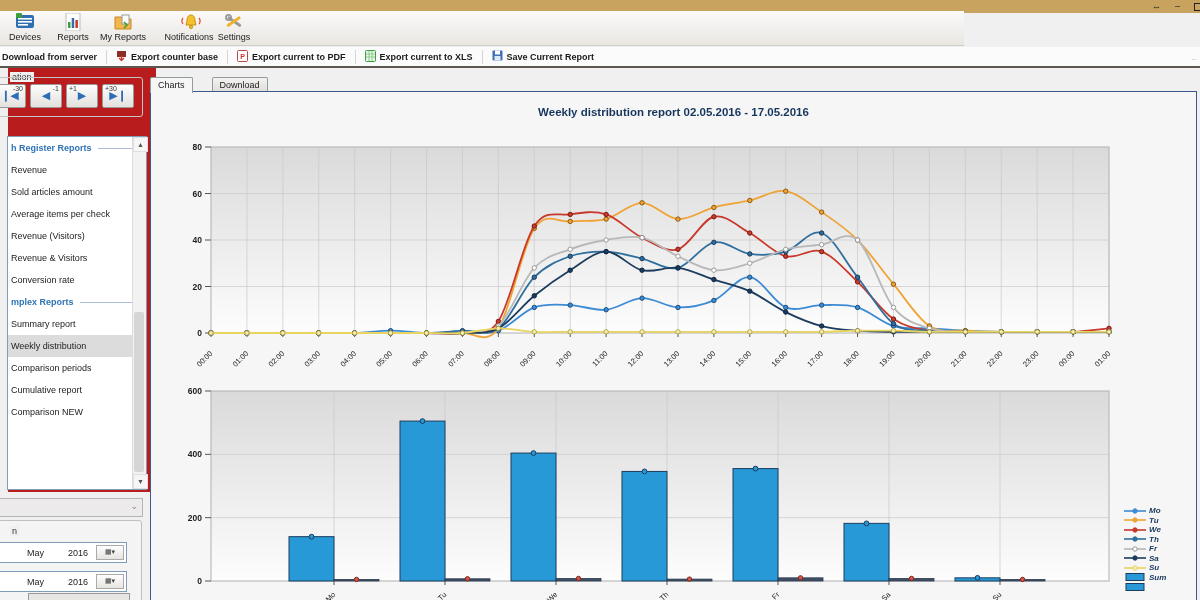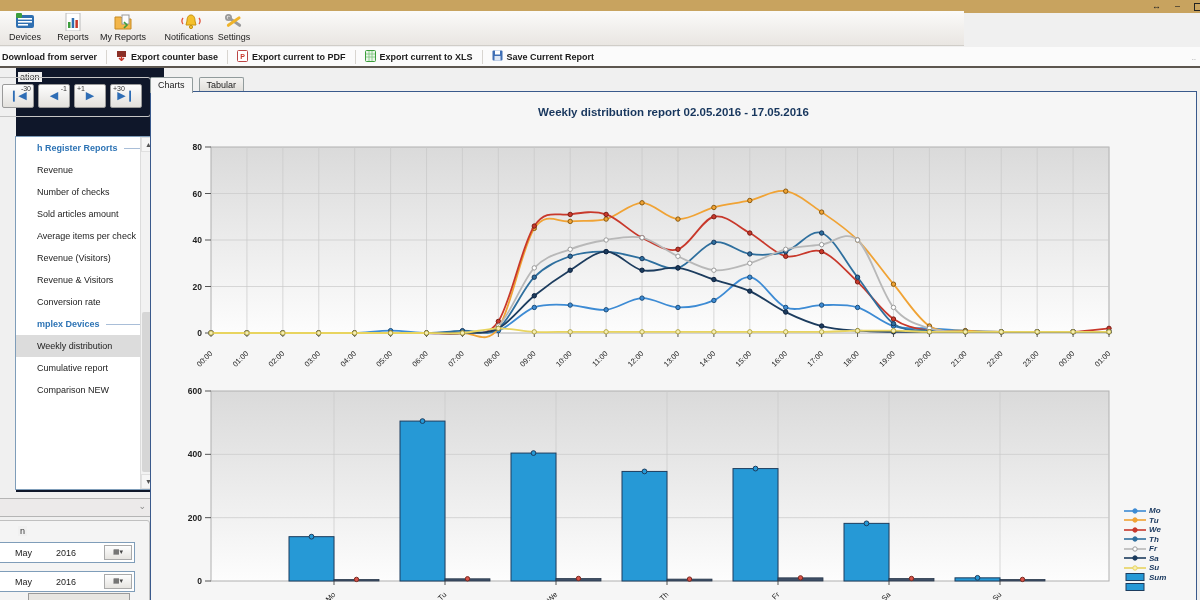--- a/index.html
+++ b/index.html
@@ -20,49 +20,49 @@
   .tb1item .ticon{display:block;margin:0 auto 1px auto;width:20px;height:18px;position:relative;}
   
   #toolbar2{left:0;top:47px;width:1200px;height:19px;background:#fbfbfb;display:flex;align-items:center;}
   .tb2item{display:flex;align-items:center;gap:4px;font-size:9px;font-weight:700;color:#1a1a1a;
            padding:0 9px;height:15px;}
   .tb2sep{width:1px;height:14px;background:#d8d5d0;}
   #sepline{left:0;top:66px;width:1200px;height:2px;background:#5c564f;}
   
   .ico{display:inline-block;position:relative;}
   
-  #sidebar{left:16px;top:68px;width:148px;height:424px;background:#0f172a;}
+  #sidebar{left:8px;top:68px;width:148px;height:424px;background:#b91c1c;}
   .groupbox{position:absolute;border:1px solid #c5c5c5;border-radius:3px;}
   .grouplabel{position:absolute;font-size:9px;color:#333;background:#f0f0f0;padding:0 2px;}
   .navbtn{position:absolute;width:30px;height:22px;background:linear-gradient(#fdfdfd,#e3e1dd);
           border:1px solid #9a9a9a;border-radius:2px;font-size:8px;color:#333;text-align:center;}
   .navarrow{color:#2e6db5;font-size:11px;line-height:20px;}
   .navnum{position:absolute;top:0;right:2px;font-size:7px;color:#333;}
   .navnuml{position:absolute;top:0;left:2px;font-size:7px;color:#333;}
   #reportlist{left:-1px;top:68px;width:138px;height:352px;background:#fff;border:1px solid #7f9db9;}
-  .rlrow{height:22px;display:flex;align-items:center;font-size:9px;color:#222;padding-left:21px;white-space:nowrap;}
+  .rlrow{height:22px;display:flex;align-items:center;font-size:9px;color:#222;padding-left:3px;white-space:nowrap;}
   .rlheader{color:#2e74b5;font-weight:700;}
   .rlheader .hline{flex:1;height:0;border-top:1px solid #a9bed8;margin:0 4px 0 6px;}
   .rlsel{background:#dcdcdc;}
   #listscroll{position:absolute;right:0;top:0;width:13px;height:100%;background:#f2f2f2;border-left:1px solid #dcdcdc;}
   .scrbtn{position:absolute;left:0;width:13px;height:13px;background:#f6f6f6;color:#555;font-size:7px;
           text-align:center;line-height:13px;border:1px solid #e0e0e0;}
   #scrthumb{position:absolute;left:1px;top:175px;width:10px;height:160px;background:#d6d6d6;border-radius:2px;}
   #combo1{left:-20px;top:430px;width:153px;height:17px;background:#eceaea;border:1px solid #b5b5b5;}
   #combo1 .chev{position:absolute;right:4px;top:2px;color:#8a8a8a;font-size:9px;}
   #periodbox{left:-20px;top:452px;width:152px;height:146px;border:1px solid #c0c0c0;border-radius:3px;background:#f4f4f4;}
   .datefield{position:absolute;left:-18px;width:135px;height:19px;background:#fff;border:1px solid #7f9db9;
              font-size:9px;color:#222;display:flex;align-items:center;}
-  .datefield .mon{margin-left:16px;}
+  .datefield .mon{margin-left:36px;}
   .datefield .yr{margin-left:24px;}
   .datebtn{position:absolute;right:2px;top:2px;width:26px;height:13px;background:linear-gradient(#fefefe,#e6e4e0);
            border:1px solid #aaa;font-size:7px;color:#444;text-align:center;line-height:12px;}
   #applybtn{left:28px;top:593px;width:100px;height:10px;background:#e8e6e2;border:1px solid #9a9a9a;border-bottom:none;}
   
-  #tabs{left:150px;top:77px;height:15px;display:flex;gap:6px;}
+  #tabs{left:150px;top:77px;height:15px;display:flex;gap:19px;}
   .tab{height:14px;padding:0 7px;font-size:9px;color:#222;border:1px solid #919b9c;border-bottom:none;
        border-radius:2px 2px 0 0;background:linear-gradient(#f4f3f1,#dfddd8);line-height:14px;}
   .tabactive{background:#f6f6f6;height:15px;z-index:3;}
   #tabpage{left:150px;top:91px;width:1045px;height:509px;border:1px solid #3a5a8c;background:#f6f6f6;overflow:hidden;}
   #charttitle{left:0;top:14px;width:1045px;text-align:center;font-size:11.5px;font-weight:700;color:#17365d;}
   #legend{right:2px;top:414px;width:70px;height:95px;overflow:hidden;font-size:8px;color:#17365d;}
   .lgrow{display:flex;align-items:center;gap:3px;height:9.5px;font-style:italic;font-weight:700;}
   svg text{font-family:"Liberation Sans",sans-serif;}
 </style>
 </head>
@@ -205,43 +205,46 @@
   <div class="abs" id="reportlist">
     <div id="rlrows">
         <div class="rlrow rlheader">
           <span>h Register Reports</span>
           <span class="hline"></span>
         </div>
         <div class="rlrow">
           <span>Revenue</span>
         </div>
         <div class="rlrow">
-          <span>Number of checks</span>
-        </div>
-        <div class="rlrow">
           <span>Sold articles amount</span>
         </div>
         <div class="rlrow">
           <span>Average items per check</span>
         </div>
         <div class="rlrow">
           <span>Revenue (Visitors)</span>
         </div>
         <div class="rlrow">
           <span>Revenue &amp; Visitors</span>
         </div>
         <div class="rlrow">
           <span>Conversion rate</span>
         </div>
         <div class="rlrow rlheader">
-          <span>mplex Devices</span>
+          <span>mplex Reports</span>
           <span class="hline"></span>
+        </div>
+        <div class="rlrow">
+          <span>Summary report</span>
         </div>
         <div class="rlrow rlsel">
           <span>Weekly distribution</span>
+        </div>
+        <div class="rlrow">
+          <span>Comparison periods</span>
         </div>
         <div class="rlrow">
           <span>Cumulative report</span>
         </div>
         <div class="rlrow">
           <span>Comparison NEW</span>
         </div>
       </div>
     <div id="listscroll">
       <div class="scrbtn" style="top:0;">▲</div>
@@ -265,21 +268,21 @@
   <div class="datefield" style="top:503px;">
     <span class="mon">May</span>
     <span class="yr">2016</span>
     <span class="datebtn">▦▾</span>
   </div>
 </div>
 <div class="abs" id="applybtn"></div>
 
 <div class="abs" id="tabs">
   <div class="tab tabactive">Charts</div>
-  <div class="tab">Tabular</div>
+  <div class="tab">Download</div>
 </div>
 
 <div class="abs" id="tabpage">
   <div class="abs" id="charttitle">Weekly distribution report 02.05.2016 - 17.05.2016</div>
   <svg class="abs" id="chart1" style="left:0;top:4px;" width="1045" height="282">
       <defs>
         <linearGradient id="g1" x1="0" y1="0" x2="0" y2="1">
           <stop offset="0%" stop-color="#dadada"></stop>
           <stop offset="100%" stop-color="#fdfdfd"></stop>
         </linearGradient>

